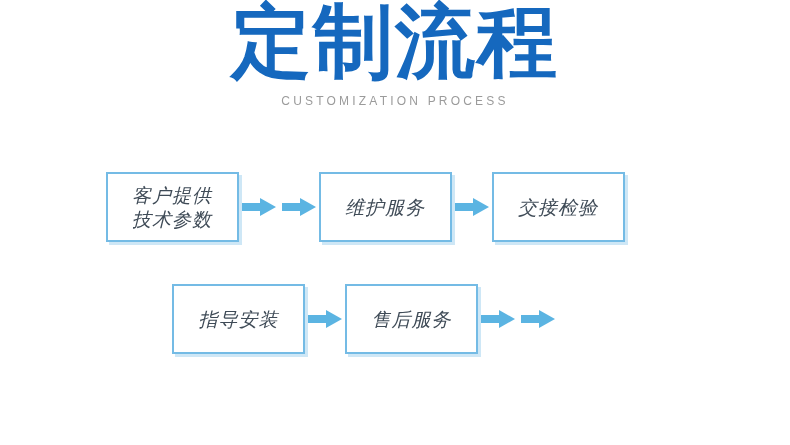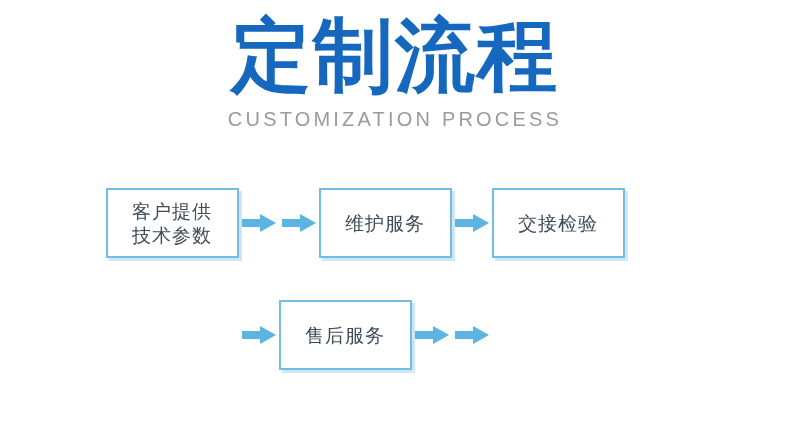--- a/index.html
+++ b/index.html
@@ -12,47 +12,48 @@
     background: #ffffff;
     font-family: "Liberation Sans", "DejaVu Sans", sans-serif;
     overflow: hidden;
     position: relative;
   }
 
   
   .header {
     width: 100%;
     text-align: center;
-    padding-top: 14px;
+    padding-top: 0;
     box-sizing: border-box;
   }
   .main-title {
     font-size: 80px;
     font-weight: bold;
     color: #1568be;
     line-height: 1.05;
     letter-spacing: 2px;
     margin: 0;
     font-family: "DejaVu Sans", "Liberation Sans", sans-serif;
   }
   .sub-title {
     margin: 10px 0 0 0;
-    font-size: 20px;
+    font-size: 12px;
     color: #9b9b9b;
     letter-spacing: 3.2px;
     font-weight: normal;
     font-family: "Liberation Sans", "DejaVu Sans", sans-serif;
   }
 
   
   .flow {
     position: absolute;
     left: 0;
-    top: 188px;
+    top: 172px;
     width: 730px;
+    font-style: italic;
   }
   .flow-row {
     display: flex;
     align-items: center;
     justify-content: center;
     margin-bottom: 42px;
   }
   .flow-row:last-child {
     margin-bottom: 0;
   }
@@ -122,20 +123,23 @@
       <svg width="34" height="18" viewBox="0 0 34 18" aria-hidden="true">
         <polygon points="0,5 18,5 18,0 34,9 18,18 18,13 0,13" fill="#5bb4e2"></polygon>
       </svg>
     </div>
     <div class="step-box">
       <span class="step-label">交接检验</span>
     </div>
   </div>
 
   <div class="flow-row">
+    <div class="step-box">
+      <span class="step-label">指导安装</span>
+    </div>
     <div class="arrow">
       <svg width="34" height="18" viewBox="0 0 34 18" aria-hidden="true">
         <polygon points="0,5 18,5 18,0 34,9 18,18 18,13 0,13" fill="#5bb4e2"></polygon>
       </svg>
     </div>
     <div class="step-box">
       <span class="step-label">售后服务</span>
     </div>
     <div class="arrow">
       <svg width="34" height="18" viewBox="0 0 34 18" aria-hidden="true">

